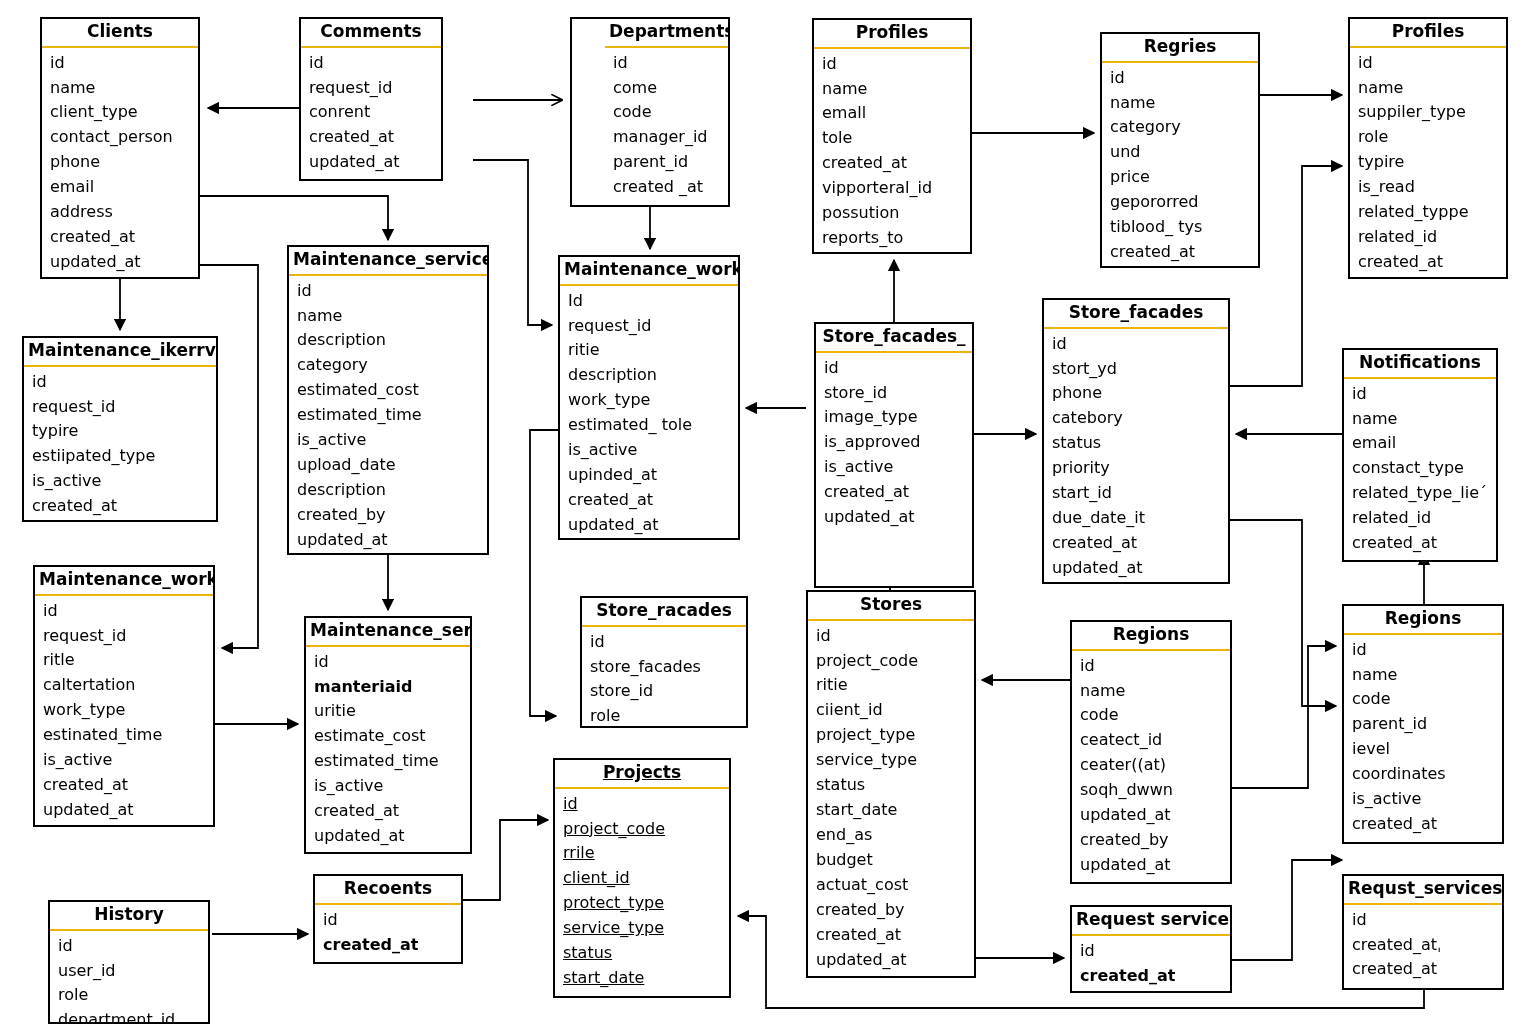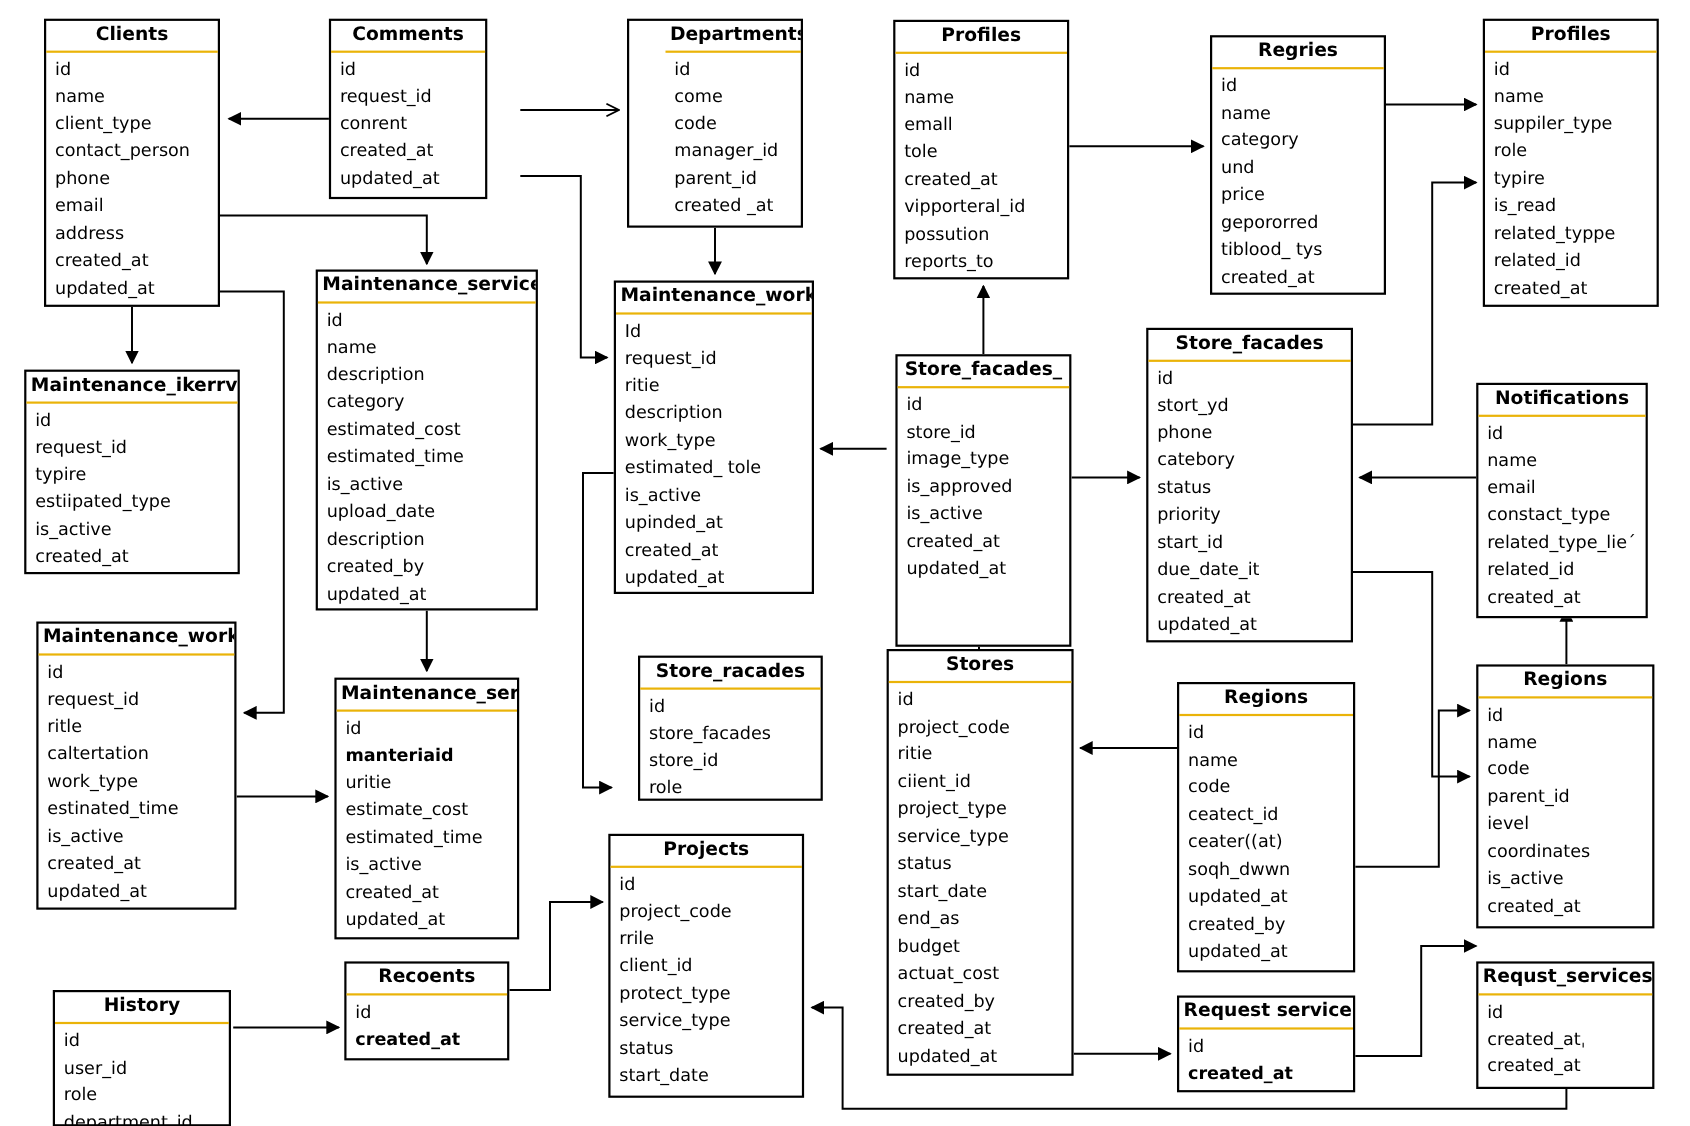--- a/index.html
+++ b/index.html
@@ -356,21 +356,21 @@
           <div class="field">id</div>
           <div class="field">name</div>
           <div class="field">code</div>
           <div class="field">parent_id</div>
           <div class="field">ievel</div>
           <div class="field">coordinates</div>
           <div class="field">is_active</div>
           <div class="field">created_at</div>
         </div>
       </div>
-      <div class="entity" style="left: 553px; top: 758px; width: 178px; height: 240px;">
+      <div class="entity" style="left: 553px; top: 758px; width: 178px; height: 240px; text-decoration: underline;">
         <div class="entity-title">Projects</div>
         <div class="entity-fields">
           <div class="field">id</div>
           <div class="field">project_code</div>
           <div class="field">rrile</div>
           <div class="field">client_id</div>
           <div class="field">protect_type</div>
           <div class="field">service_type</div>
           <div class="field">status</div>
           <div class="field">start_date</div>

